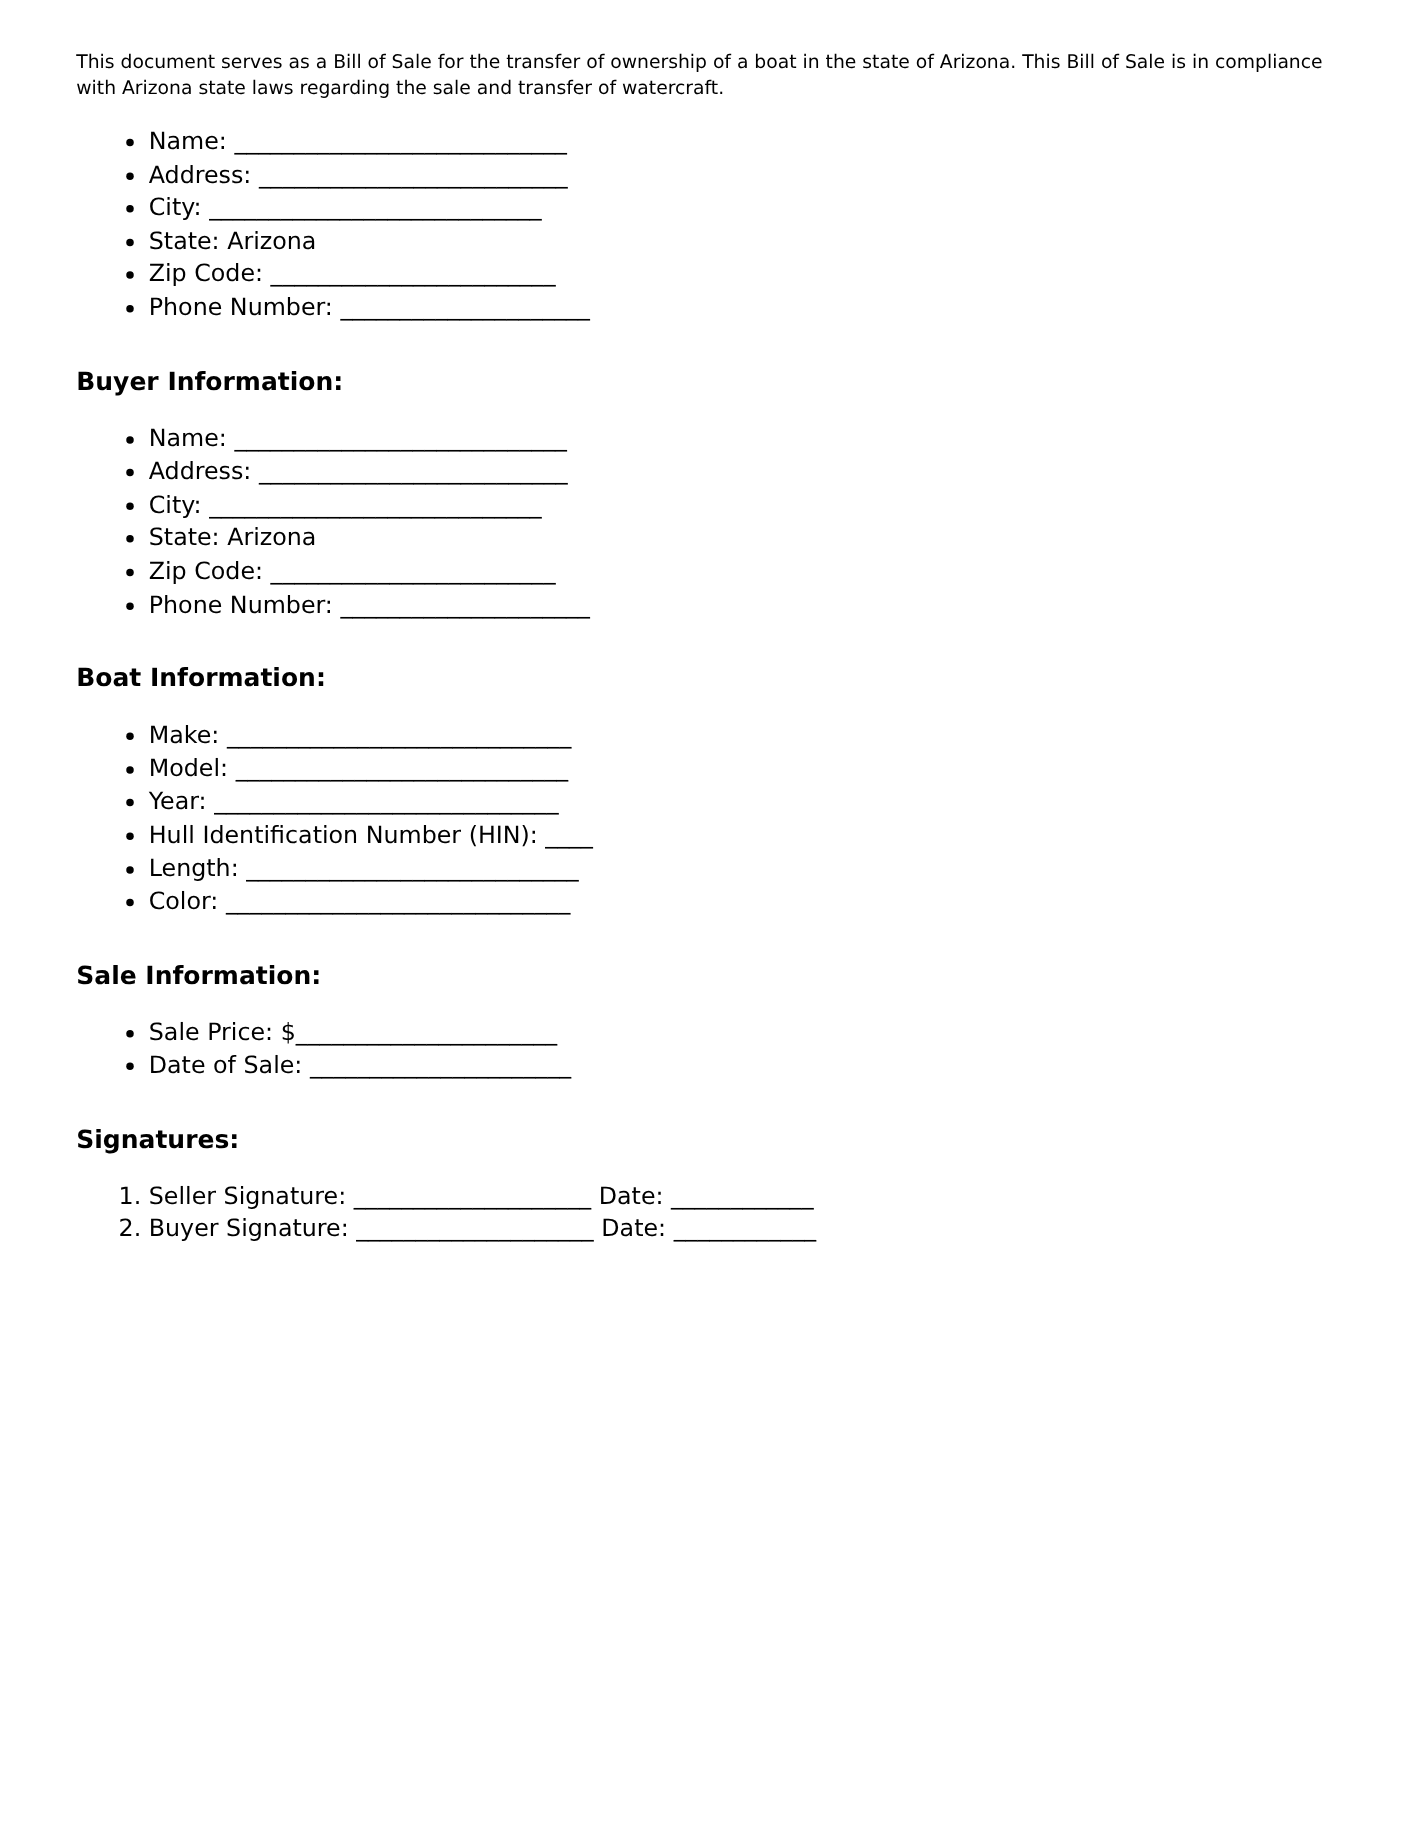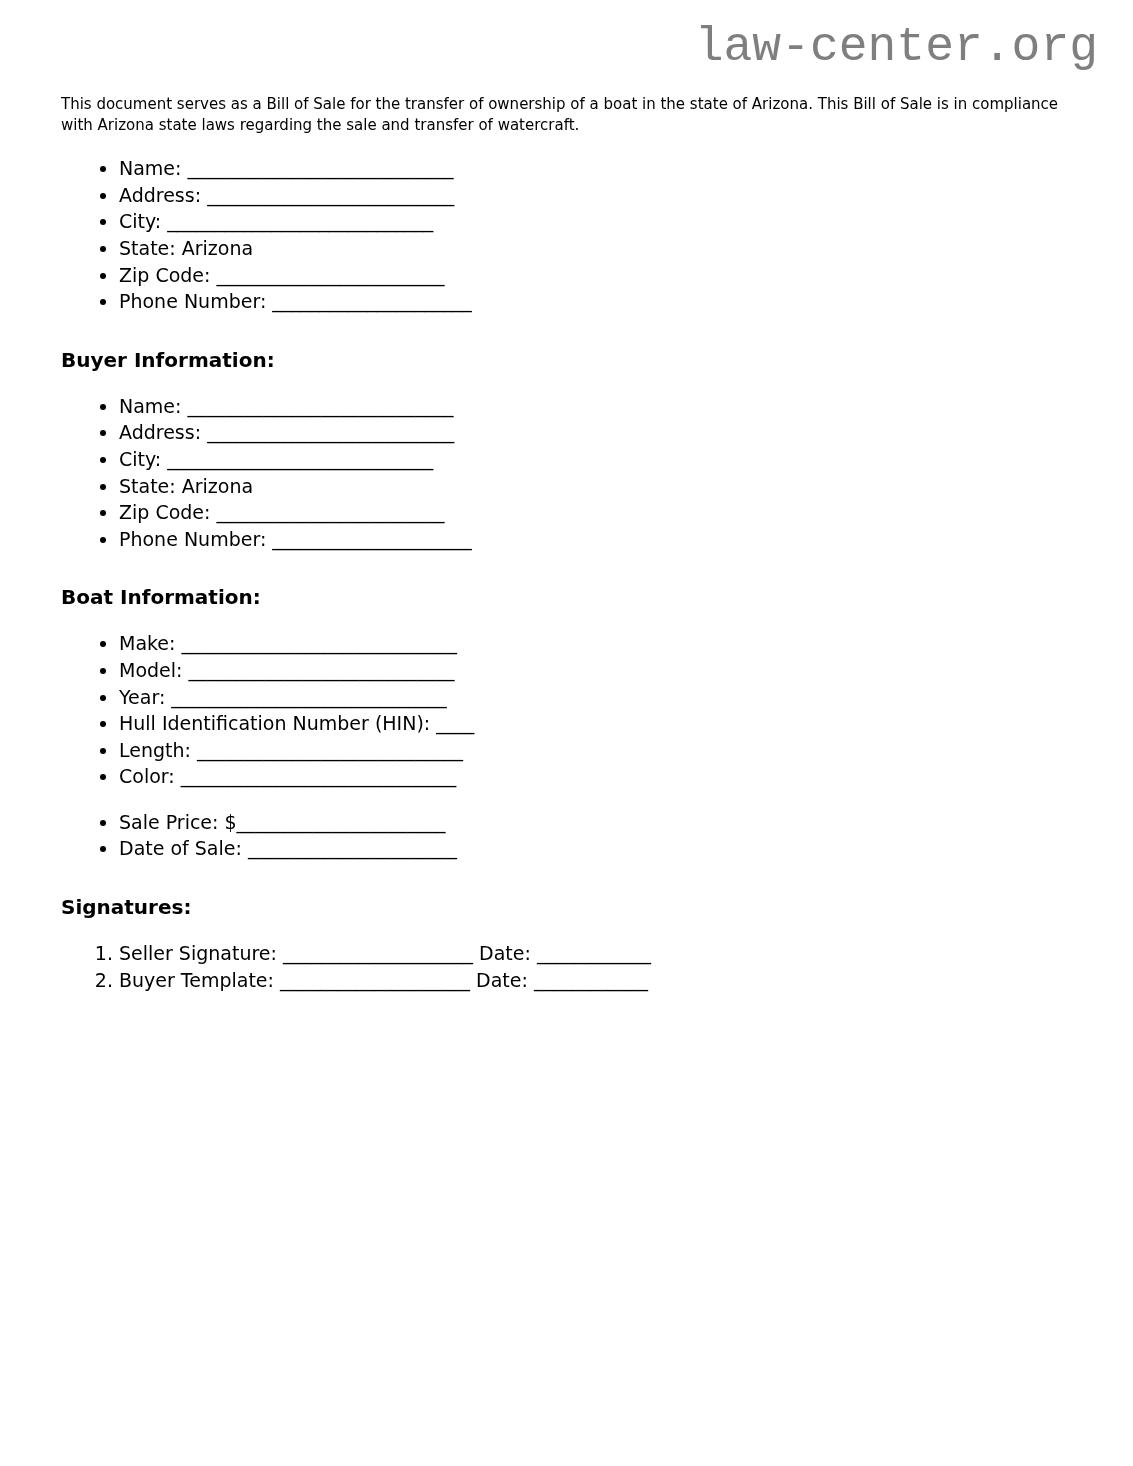--- a/index.html
+++ b/index.html
@@ -67,21 +67,20 @@
   .blank, .label, .value {
     letter-spacing: 0;
   }
 </style>
 </head>
 <body>
 
 <div class="page">
   <div class="content">
 
-    <div class="brand">law-center.org</div>
 
 
     <p class="body-text">This document serves as a Bill of Sale for the transfer of ownership of a boat in the state of Arizona. This Bill of Sale is in compliance with Arizona state laws regarding the sale and transfer of watercraft.</p>
 
     <section>
       <ul class="field-list">
         <li><span class="label">Name:</span> <span class="blank">____________________________</span></li>
         <li><span class="label">Address:</span> <span class="blank">__________________________</span></li>
         <li><span class="label">City:</span> <span class="blank">____________________________</span></li>
         <li><span class="label">State:</span> <span class="value">Arizona</span></li>
@@ -108,30 +107,31 @@
         <li><span class="label">Make:</span> <span class="blank">_____________________________</span></li>
         <li><span class="label">Model:</span> <span class="blank">____________________________</span></li>
         <li><span class="label">Year:</span> <span class="blank">_____________________________</span></li>
         <li><span class="label">Hull Identification Number (HIN):</span> <span class="blank">____</span></li>
         <li><span class="label">Length:</span> <span class="blank">____________________________</span></li>
         <li><span class="label">Color:</span> <span class="blank">_____________________________</span></li>
       </ul>
     </section>
 
     <section>
+      <h2 class="section-heading">Sale Information:</h2>
       <ul class="field-list">
         <li><span class="label">Sale Price:</span> <span class="blank">$______________________</span></li>
         <li><span class="label">Date of Sale:</span> <span class="blank">______________________</span></li>
       </ul>
     </section>
 
 
     <section>
       <h2 class="section-heading">Signatures:</h2>
       <ol class="signature-list">
         <li><span class="label">Seller Signature:</span> <span class="blank">____________________</span> <span class="label">Date:</span> <span class="blank">____________</span></li>
-        <li><span class="label">Buyer Template:</span> <span class="blank">____________________</span> <span class="label">Date:</span> <span class="blank">____________</span></li>
+        <li><span class="label">Buyer Signature:</span> <span class="blank">____________________</span> <span class="label">Date:</span> <span class="blank">____________</span></li>
       </ol>
     </section>
 
 
   </div>
 </div>
 
 </body></html>

